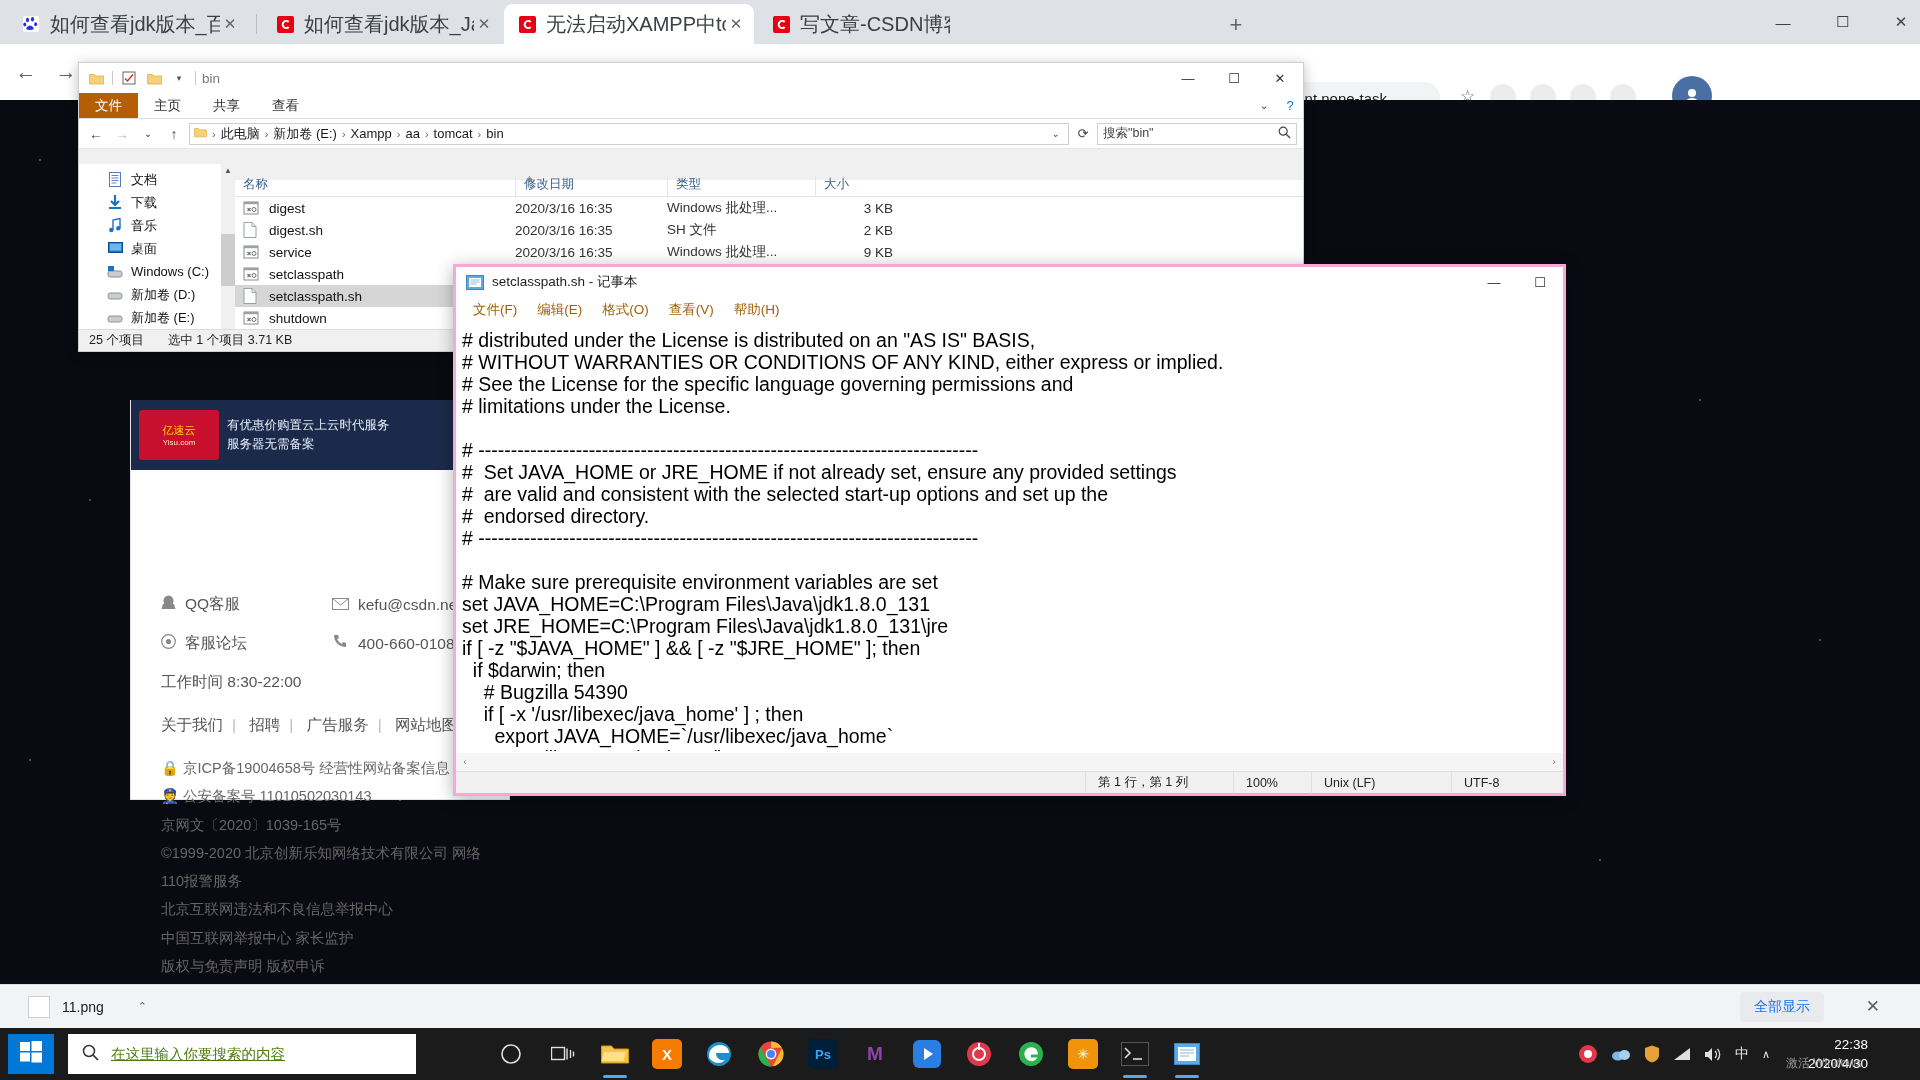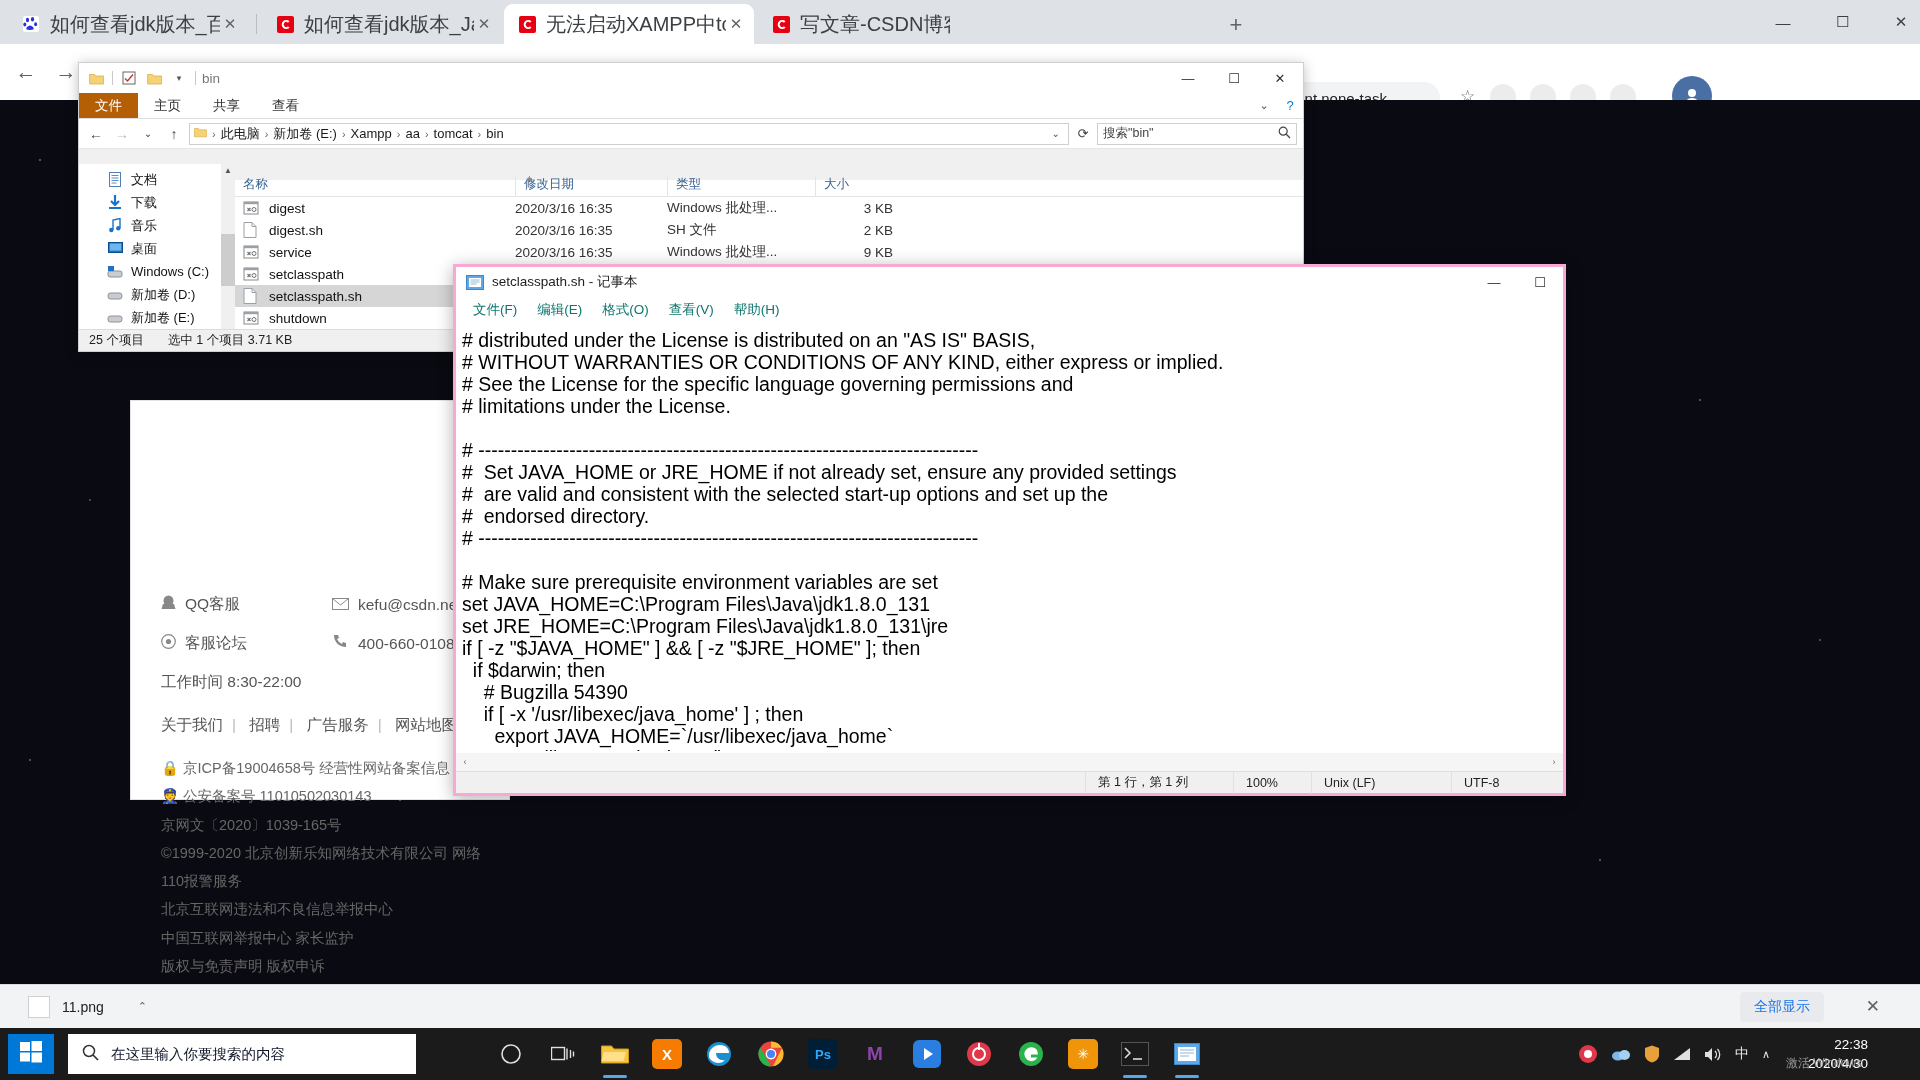--- a/index.html
+++ b/index.html
@@ -161,21 +161,21 @@
   
   .notepad { position:absolute; left:453px; top:264px; width:1113px; height:532px;
              background:#fff; border:3px solid #f9a8d4; box-shadow:0 3px 16px rgba(0,0,0,.3); }
   .np-title { height:30px; display:flex; align-items:center; padding-left:10px; background:#fff; }
   .np-title .npic { width:18px; height:15px; margin-right:8px; }
   .np-title .npt { font-size:13.5px; color:#222; }
   .np-wc { position:absolute; right:0; top:0; display:flex; }
   .np-wc div { width:46px; height:30px; display:flex; align-items:center;
                justify-content:center; font-size:13px; color:#333; }
   .np-menu { height:26px; display:flex; align-items:center; padding-left:8px; gap:2px; background:#fff; }
-  .np-menu div { padding:0 9px; font-size:13.5px; color:#0f766e; }
+  .np-menu div { padding:0 9px; font-size:13.5px; color:#a16207; }
   .np-text { position:absolute; left:0; top:56px; right:0; bottom:42px; padding:6px 0 0 6px;
              font-size:19.5px; line-height:22px; color:#000; white-space:pre;
              font-family:"Liberation Sans","DejaVu Sans",sans-serif; overflow:hidden; }
   .np-hscroll { position:absolute; left:0; right:0; bottom:22px; height:18px; background:#f5f5f5;
                 display:flex; align-items:center; }
   .np-hscroll .ar { width:18px; text-align:center; font-size:9px; color:#666; }
   .np-hscroll .track { flex:1; height:18px; background:#f5f5f5; }
   .np-status { position:absolute; left:0; right:0; bottom:0; height:22px; background:#f0f0f0;
                border-top:1px solid #e0e0e0; display:flex; align-items:center;
                font-size:12.5px; color:#222; }
@@ -194,21 +194,21 @@
   .dlbar .showall { position:absolute; right:96px; font-size:14px; color:#1a73e8;
                     padding:6px 14px; border-radius:4px; background:#e8eaed; }
   .dlbar .dlclose { position:absolute; right:40px; font-size:17px; color:#5f6368; }
 
   
   .taskbar { position:absolute; left:0; bottom:0; width:1920px; height:52px; background:#1b1b1b; }
   .startbtn { position:absolute; left:8px; top:6px; width:46px; height:40px; background:#0078d7;
               display:flex; align-items:center; justify-content:center; }
   .tbsearch { position:absolute; left:68px; top:6px; width:348px; height:40px; background:#fff;
               display:flex; align-items:center; padding-left:14px; gap:12px; }
-  .tbsearch .ph { font-size:14.5px; color:#0f172a; }
+  .tbsearch .ph { font-size:14.5px; color:#4d7c0f;text-decoration:underline; }
   .tbicons { position:absolute; left:490px; top:0; height:52px; display:flex; align-items:center; gap:10px; }
   .tbi { width:42px; height:52px; display:flex; align-items:center; justify-content:center;
          position:relative; }
   .tbi .sq { width:30px; height:30px; border-radius:5px; display:flex; align-items:center;
              justify-content:center; font-size:15px; color:#fff; font-weight:bold; }
   .tbi .underline { position:absolute; bottom:2px; left:9px; width:24px; height:3px;
                     background:#5aa7e8; border-radius:2px; }
   .tray { position:absolute; right:150px; top:0; height:52px; display:flex; align-items:center; gap:13px; }
   .tray .ti { color:#e8e8e8; font-size:14px; display:flex; align-items:center; }
   .clock { position:absolute; right:52px; top:7px; text-align:right; color:#fff;
@@ -300,20 +300,31 @@
             <path d="M3 21a8 8 0 0116 0z" fill="#fff"></path>
           </svg>
       </div>
     </div>
 
     <div class="pagebg">
       <div class="starfield"></div>
 
       <div class="sidecard" style="height:400px;"></div>
 
+      <div class="adbanner">
+        <div class="adlogo">
+          <span>亿速云</span>
+          <span style="font-size:8px;color:#ffecb3">Yisu.com</span>
+        </div>
+        <div class="adtext">
+          <div>有优惠价购置云上云时代服务</div>
+          <div>服务器无需备案</div>
+        </div>
+        <div class="adarrow">›</div>
+      </div>
 
       <div class="svcbox">
         <div class="svcrow">
           <div class="svcitem">
             <span>
               <svg width="15" height="16" viewBox="0 0 15 16">
                   <ellipse cx="7.5" cy="6" rx="5" ry="5.5" fill="#888"></ellipse>
                   <path d="M2 9 L0.5 14 L14.5 14 L13 9z" fill="#888"></path>
                 </svg>
             </span>

